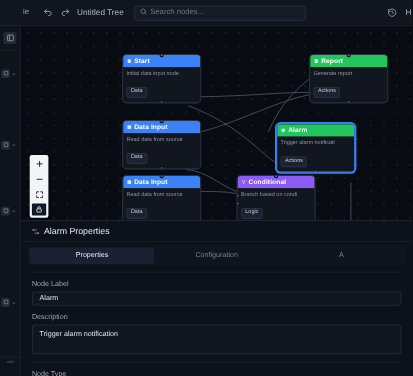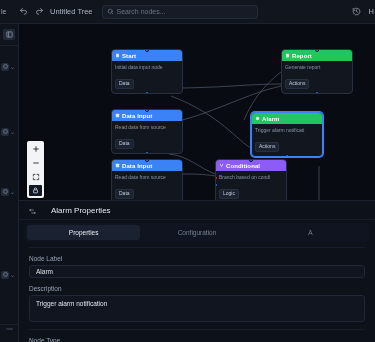--- a/index.html
+++ b/index.html
@@ -12,20 +12,21 @@
   }
   #app { position: relative; width: 375px; height: 342px; }
 
   
   .topbar {
     position: absolute; top: 0; left: 0; width: 375px; height: 24px;
     background: #11151d;
     border-bottom: 1px solid #1c2230;
     display: flex; align-items: center;
     font-size: 7px;
+    padding-left: 20px;
   }
   .tb-left-label {
     color: #9aa3b2; font-size: 7px; margin-left: 1px; width: 14px;
     overflow: hidden; white-space: nowrap;
   }
   .tb-icon {
     width: 16px; height: 16px; display: flex; align-items: center;
     justify-content: center; color: #8f98a8; flex: none;
   }
   .tb-icon svg { display: block; }
@@ -136,21 +137,21 @@
 
   
   .panel {
     position: absolute; left: 19px; top: 200px; width: 356px; height: 142px;
     background: #0d111a; border-top: 1px solid #1c2230;
   }
   .panel-head {
     height: 19px; display: flex; align-items: center; gap: 4px;
     padding-left: 10px; border-bottom: 1px solid #161c27;
   }
-  .panel-head .t { font-size: 8px; color: #e3e7ee; margin-left: 11px; }
+  .panel-head .t { font-size: 8px; color: #e3e7ee; }
   .tabs {
     display: flex; align-items: center; height: 19px;
     margin: 3px 6px 0; background: #0f1420; border-radius: 4px;
     padding: 2px;
   }
   .tab {
     flex: 1; height: 15px; display: flex; align-items: center;
     justify-content: center; font-size: 6.5px; color: #78808f;
     border-radius: 3px; white-space: nowrap; overflow: hidden;
   }

